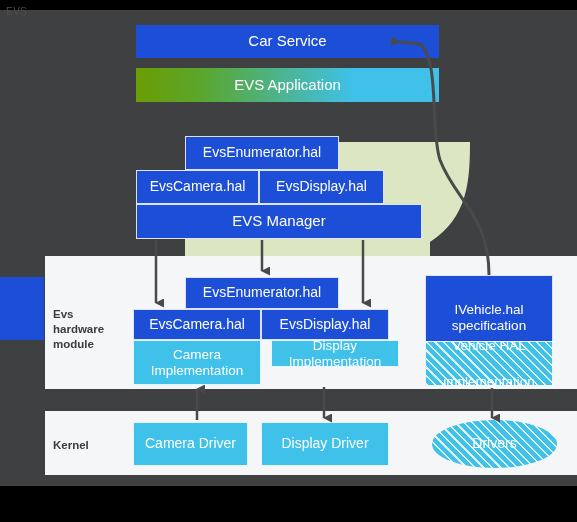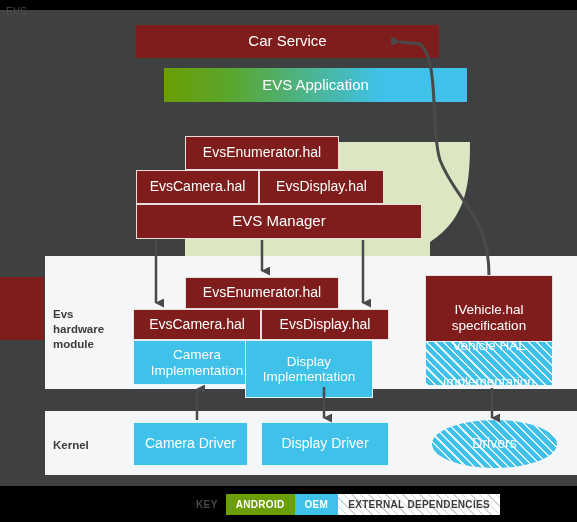--- a/index.html
+++ b/index.html
@@ -34,21 +34,21 @@
     position: absolute;
     box-sizing: border-box;
     display: flex;
     align-items: center;
     justify-content: center;
     text-align: center;
     color: #ffffff;
     line-height: 1.12;
     border: 1px solid rgba(255,255,255,0.85);
   }
-  .green { background: #7f1d1d; }
+  .green { background: #1d4ed8; }
   .blue  { background: #3fc1ea; }
   .grad  { background: linear-gradient(90deg, #6b9d04 0%, #5aa62e 22%, #3fc1ea 72%, #3fc1ea 100%); }
   .noborder { border: none; }
 
   .hatched {
     background-color: #3fc1ea;
     background-image: repeating-linear-gradient(
       45deg,
       rgba(255,255,255,0.85) 0px,
       rgba(255,255,255,0.85) 1.5px,
@@ -142,21 +142,21 @@
   <div class="corner-text">EVS</div>
 
   <svg class="swoosh" style="left:0px; top:120px; width:577px; height:160px;" viewBox="0 0 577 160">
     <path d="M 185 22 L 470 22 C 470 60, 468 98, 430 122 L 430 160 L 185 160 Z" fill="#dde6c3"></path>
   </svg>
 
   <div class="box green noborder" style="left:136px; top:25px; width:303px; height:33px; font-size:15px;">
     <span>Car Service</span>
   </div>
 
-  <div class="box grad noborder" style="left:136px; top:68px; width:303px; height:34px; font-size:15px;margin-left:28px;">
+  <div class="box grad noborder" style="left:136px; top:68px; width:303px; height:34px; font-size:15px;">
     <span>EVS Application</span>
   </div>
 
   <div class="box green" style="left:185px; top:136px; width:154px; height:34px; font-size:14px;">
     <span>EvsEnumerator.hal</span>
   </div>
 
   <div class="box green" style="left:136px; top:170px; width:123px; height:34px; font-size:14px;">
     <span>EvsCamera.hal</span>
   </div>
@@ -189,21 +189,21 @@
 
   <div class="box green" style="left:261px; top:309px; width:128px; height:31px; font-size:14px;">
     <span>EvsDisplay.hal</span>
   </div>
 
   <div class="box blue" style="left:133px; top:340px; width:128px; height:45px; font-size:13.5px; flex-direction:column;">
     <span>Camera</span>
     <span>Implementation</span>
   </div>
 
-  <div class="box blue" style="left:245px; top:340px; width:128px; height:58px; font-size:13.5px; flex-direction:column;">
+  <div class="box blue" style="left:271px; top:340px; width:128px; height:27px; font-size:13.5px; flex-direction:column;">
     <span>Display</span>
     <span>Implementation</span>
   </div>
 
   <div class="box green" style="left:425px; top:275px; width:128px; height:85px; font-size:13.5px; flex-direction:column;">
     <span>IVehicle.hal</span>
     <span>specification</span>
   </div>
 
   <div class="box hatched" style="left:425px; top:341px; width:128px; height:45px; font-size:13.5px; flex-direction:column;">
@@ -252,28 +252,14 @@
 
     <line x1="197" y1="420" x2="197" y2="389" stroke="#4a4a4a" stroke-width="2.5" marker-end="url(#ah-up)"></line>
 
     <line x1="324" y1="387" x2="324" y2="418" stroke="#4a4a4a" stroke-width="2.5" marker-end="url(#ah-down)"></line>
 
     <line x1="492" y1="388" x2="492" y2="418" stroke="#4a4a4a" stroke-width="2.5" marker-end="url(#ah-down)"></line>
   </svg>
 
   <div class="blackbar-bottom"></div>
 
-  <div class="legend">
-    <div class="legend-key">
-      <span>KEY</span>
-    </div>
-    <div class="legend-item legend-android">
-      <span>ANDROID</span>
-    </div>
-    <div class="legend-item legend-oem">
-      <span>OEM</span>
-    </div>
-    <div class="legend-item legend-ext">
-      <span>EXTERNAL DEPENDENCIES</span>
-    </div>
-  </div>
 
 </div>
 
 </body></html>

